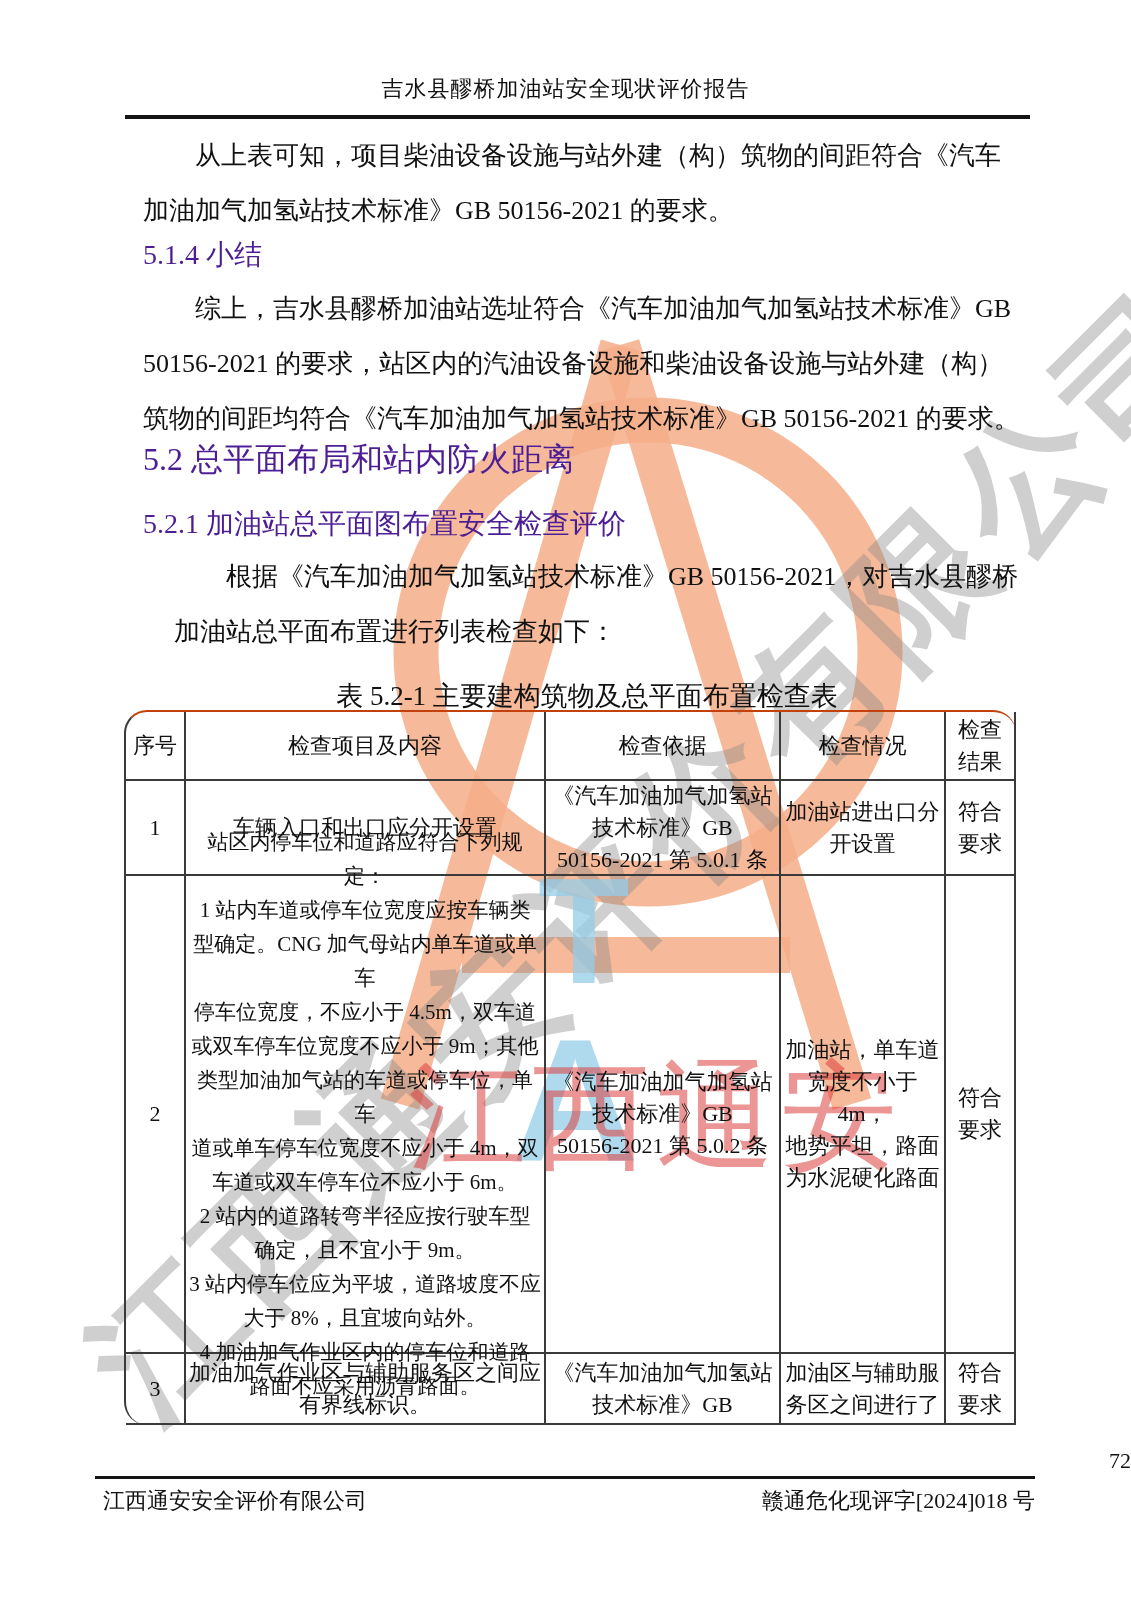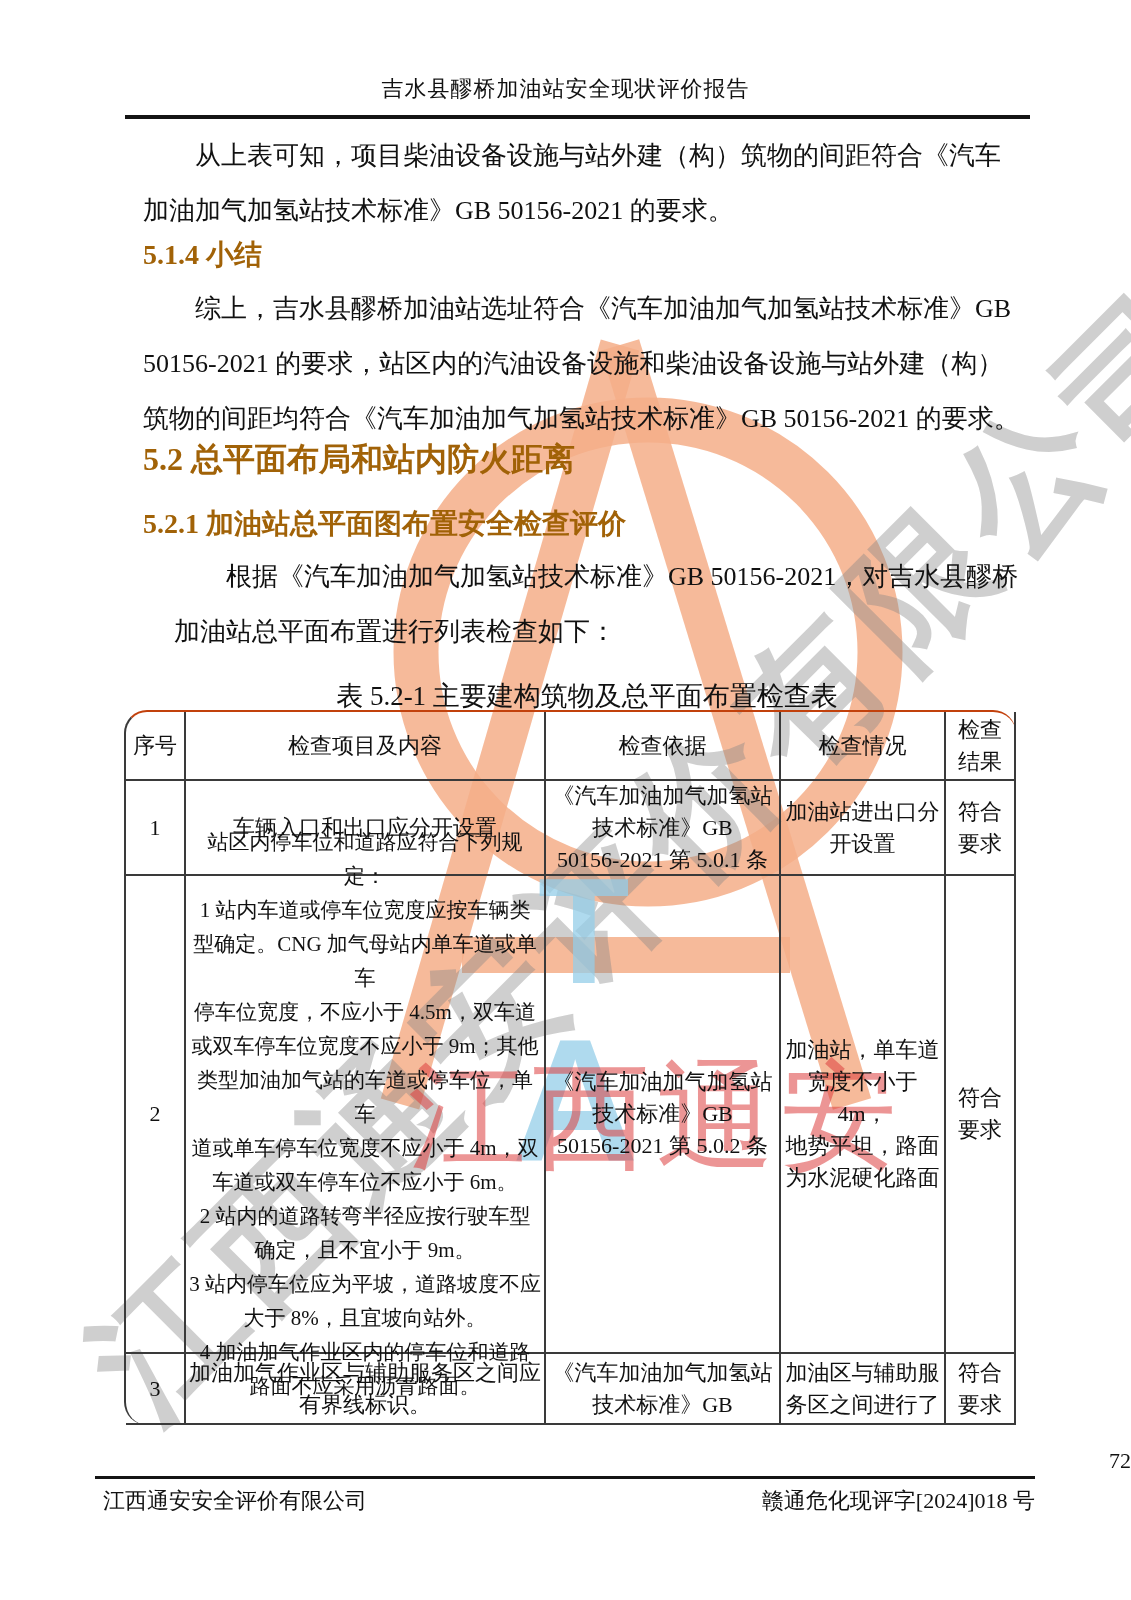--- a/index.html
+++ b/index.html
@@ -40,21 +40,21 @@
   }
   .head-rule { position:absolute; top:115px; left:125px; width:905px; height:4px; background:#141414; }
   .para {
     position:absolute; left:143px; width:888px;
     font-size:26px; line-height:55px; white-space:pre-line;
     text-indent:52px; text-align:justify;
   }
   .p1 { top:128px; }
   .p2 { top:281px; }
   .p3 { top:549px;margin-left:31px; }
-  .hd { position:absolute; left:143px; font-family:"Liberation Serif","DejaVu Serif",serif; font-weight:bold; color:#a16207; }
+  .hd { position:absolute; left:143px; font-family:"Liberation Serif","DejaVu Serif",serif; font-weight:normal; color:#4c1d95; }
   .h514 { top:236px; font-size:28px; }
   .h52  { top:438px; font-size:32px; }
   .h521 { top:505px; font-size:28px; }
   .tbl-title {
     position:absolute; top:658px; left:143px; width:888px; text-align:center;
     font-size:27px; font-weight:normal;margin-top:20px;
   }
   
   .tbl {
     position:absolute; left:124px; top:710px;

